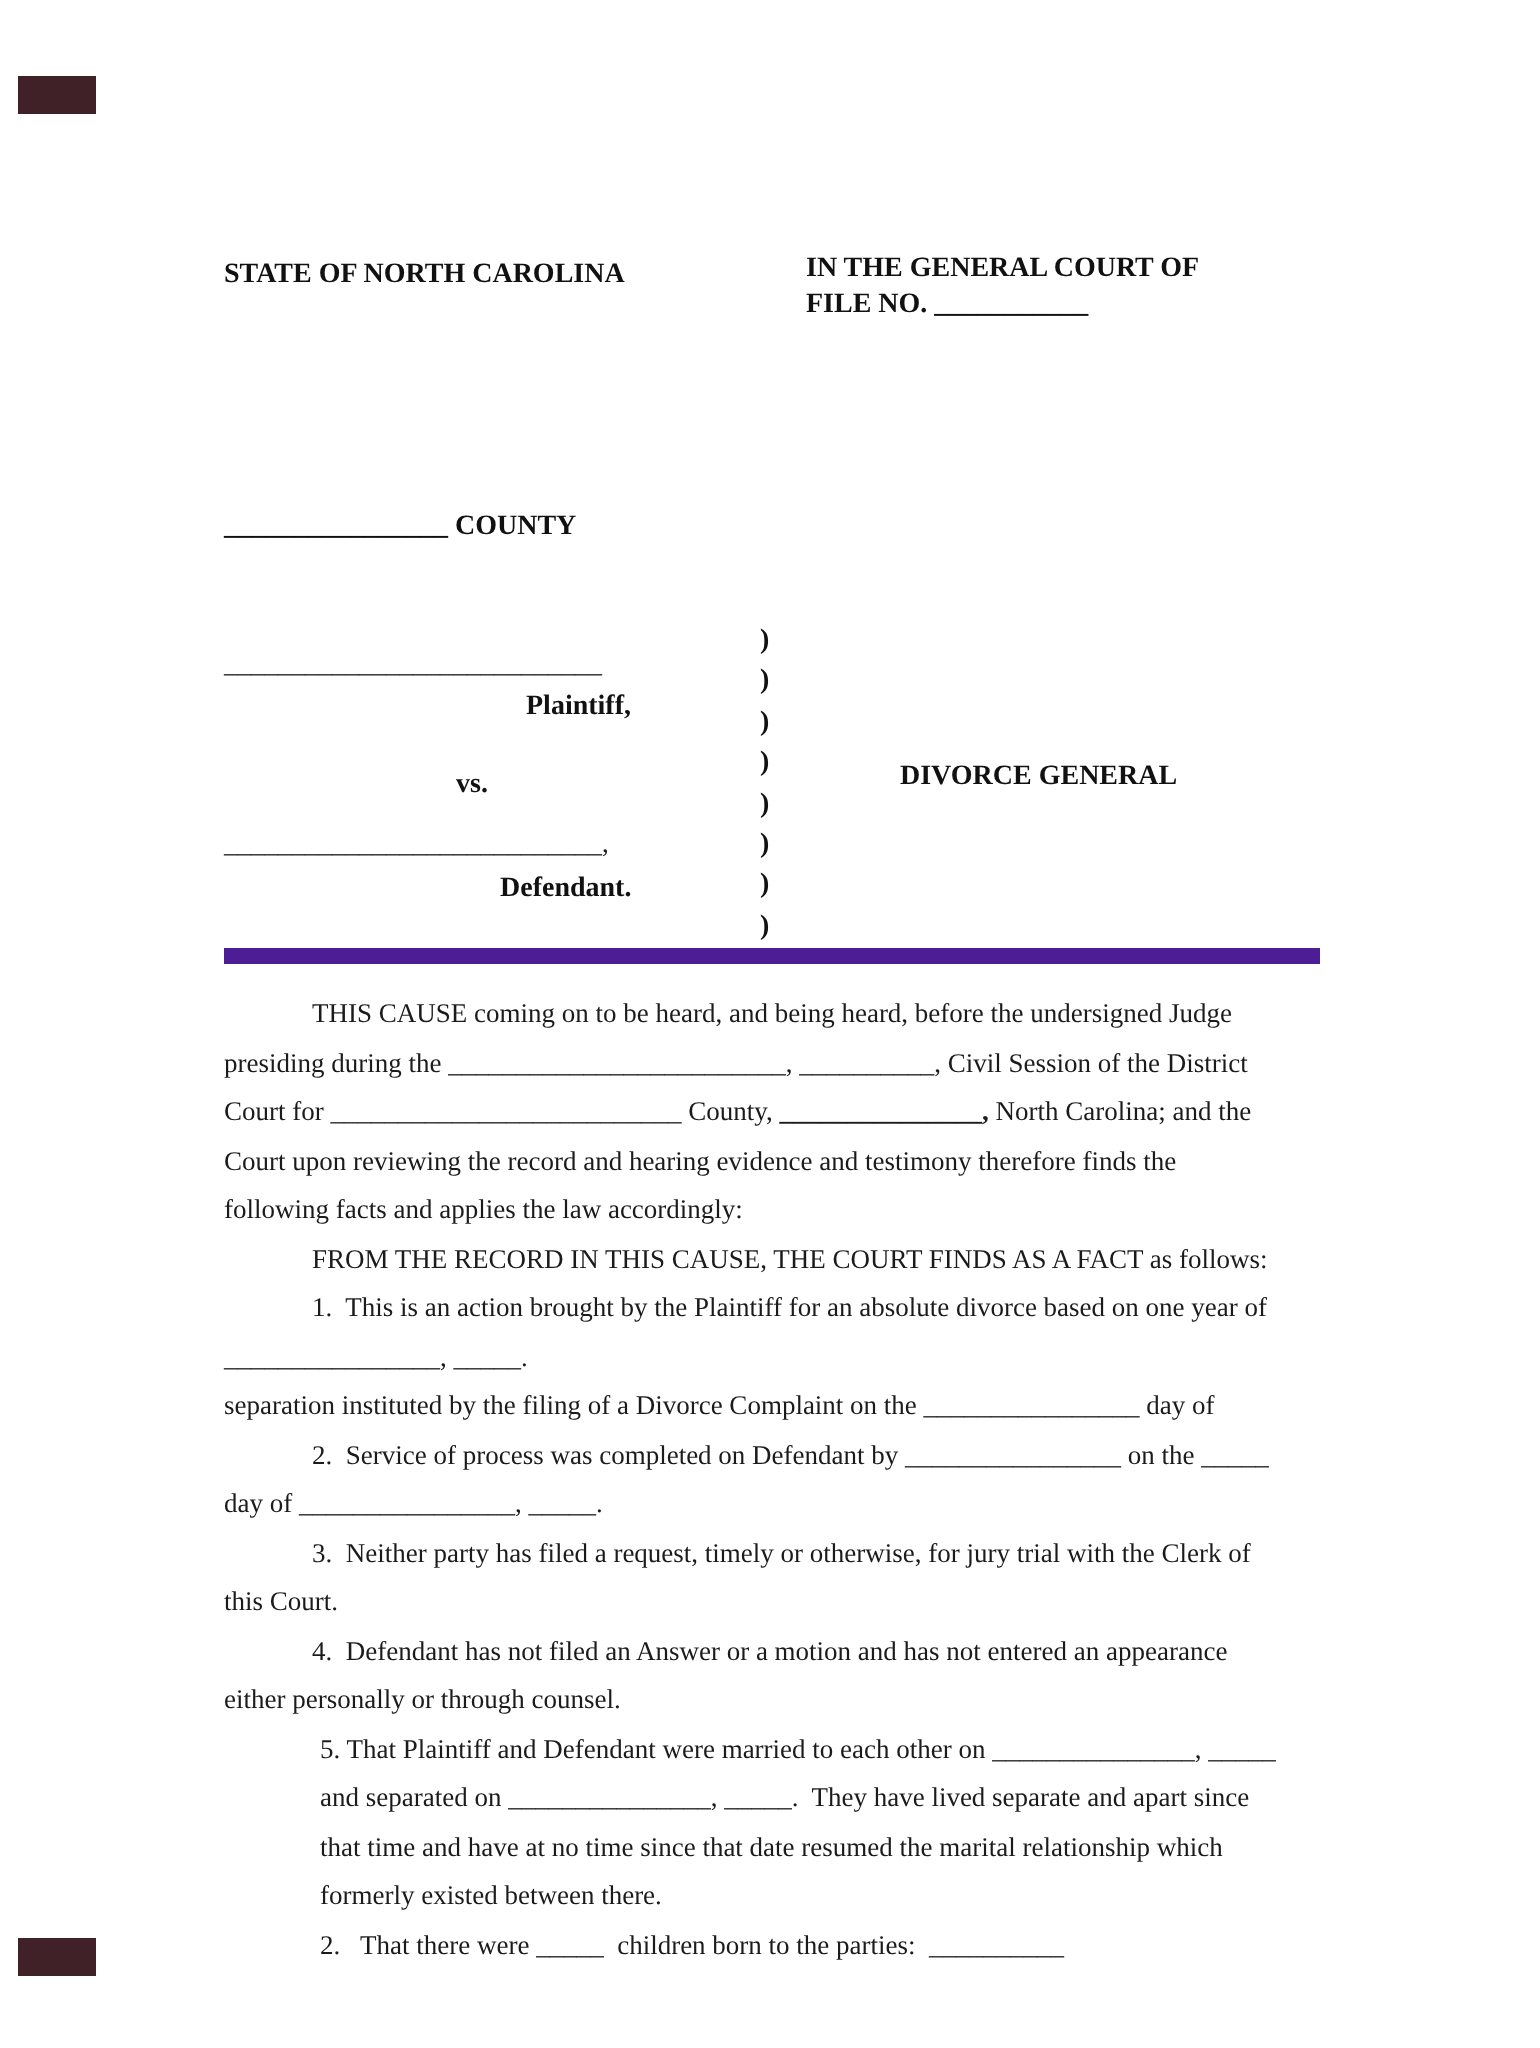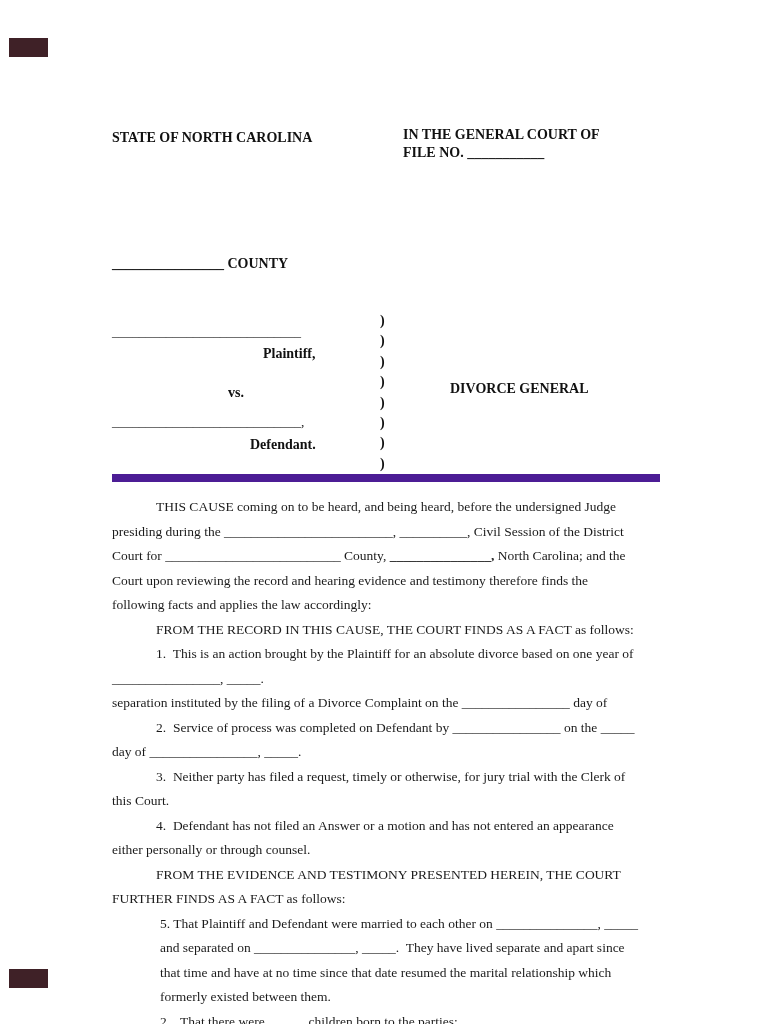--- a/index.html
+++ b/index.html
@@ -121,29 +121,25 @@
           <div class="line">day of ________________, _____.</div>
         </div>
         <div class="para-first">
           <div class="line">3.  Neither party has filed a request, timely or otherwise, for jury trial with the Clerk of</div>
           <div class="line">this Court.</div>
         </div>
         <div class="para-first">
           <div class="line">4.  Defendant has not filed an Answer or a motion and has not entered an appearance</div>
           <div class="line">either personally or through counsel.</div>
         </div>
-        <div class="para-first">
-          <div class="line">FROM THE EVIDENCE AND TESTIMONY PRESENTED HEREIN, THE COURT</div>
-          <div class="line">FURTHER FINDS AS A FACT as follows:</div>
-        </div>
         <div class="para-block">
           <div class="line">5. That Plaintiff and Defendant were married to each other on _______________, _____</div>
           <div class="line">and separated on _______________, _____.  They have lived separate and apart since</div>
           <div class="line">that time and have at no time since that date resumed the marital relationship which</div>
-          <div class="line">formerly existed between them.</div>
+          <div class="line">formerly existed between there.</div>
         </div>
         <div class="para-block">
           <div class="line">2.   That there were _____  children born to the parties:  __________</div>
         </div>
       </div>
 
   </div>
 </div>
 
 </body></html>

